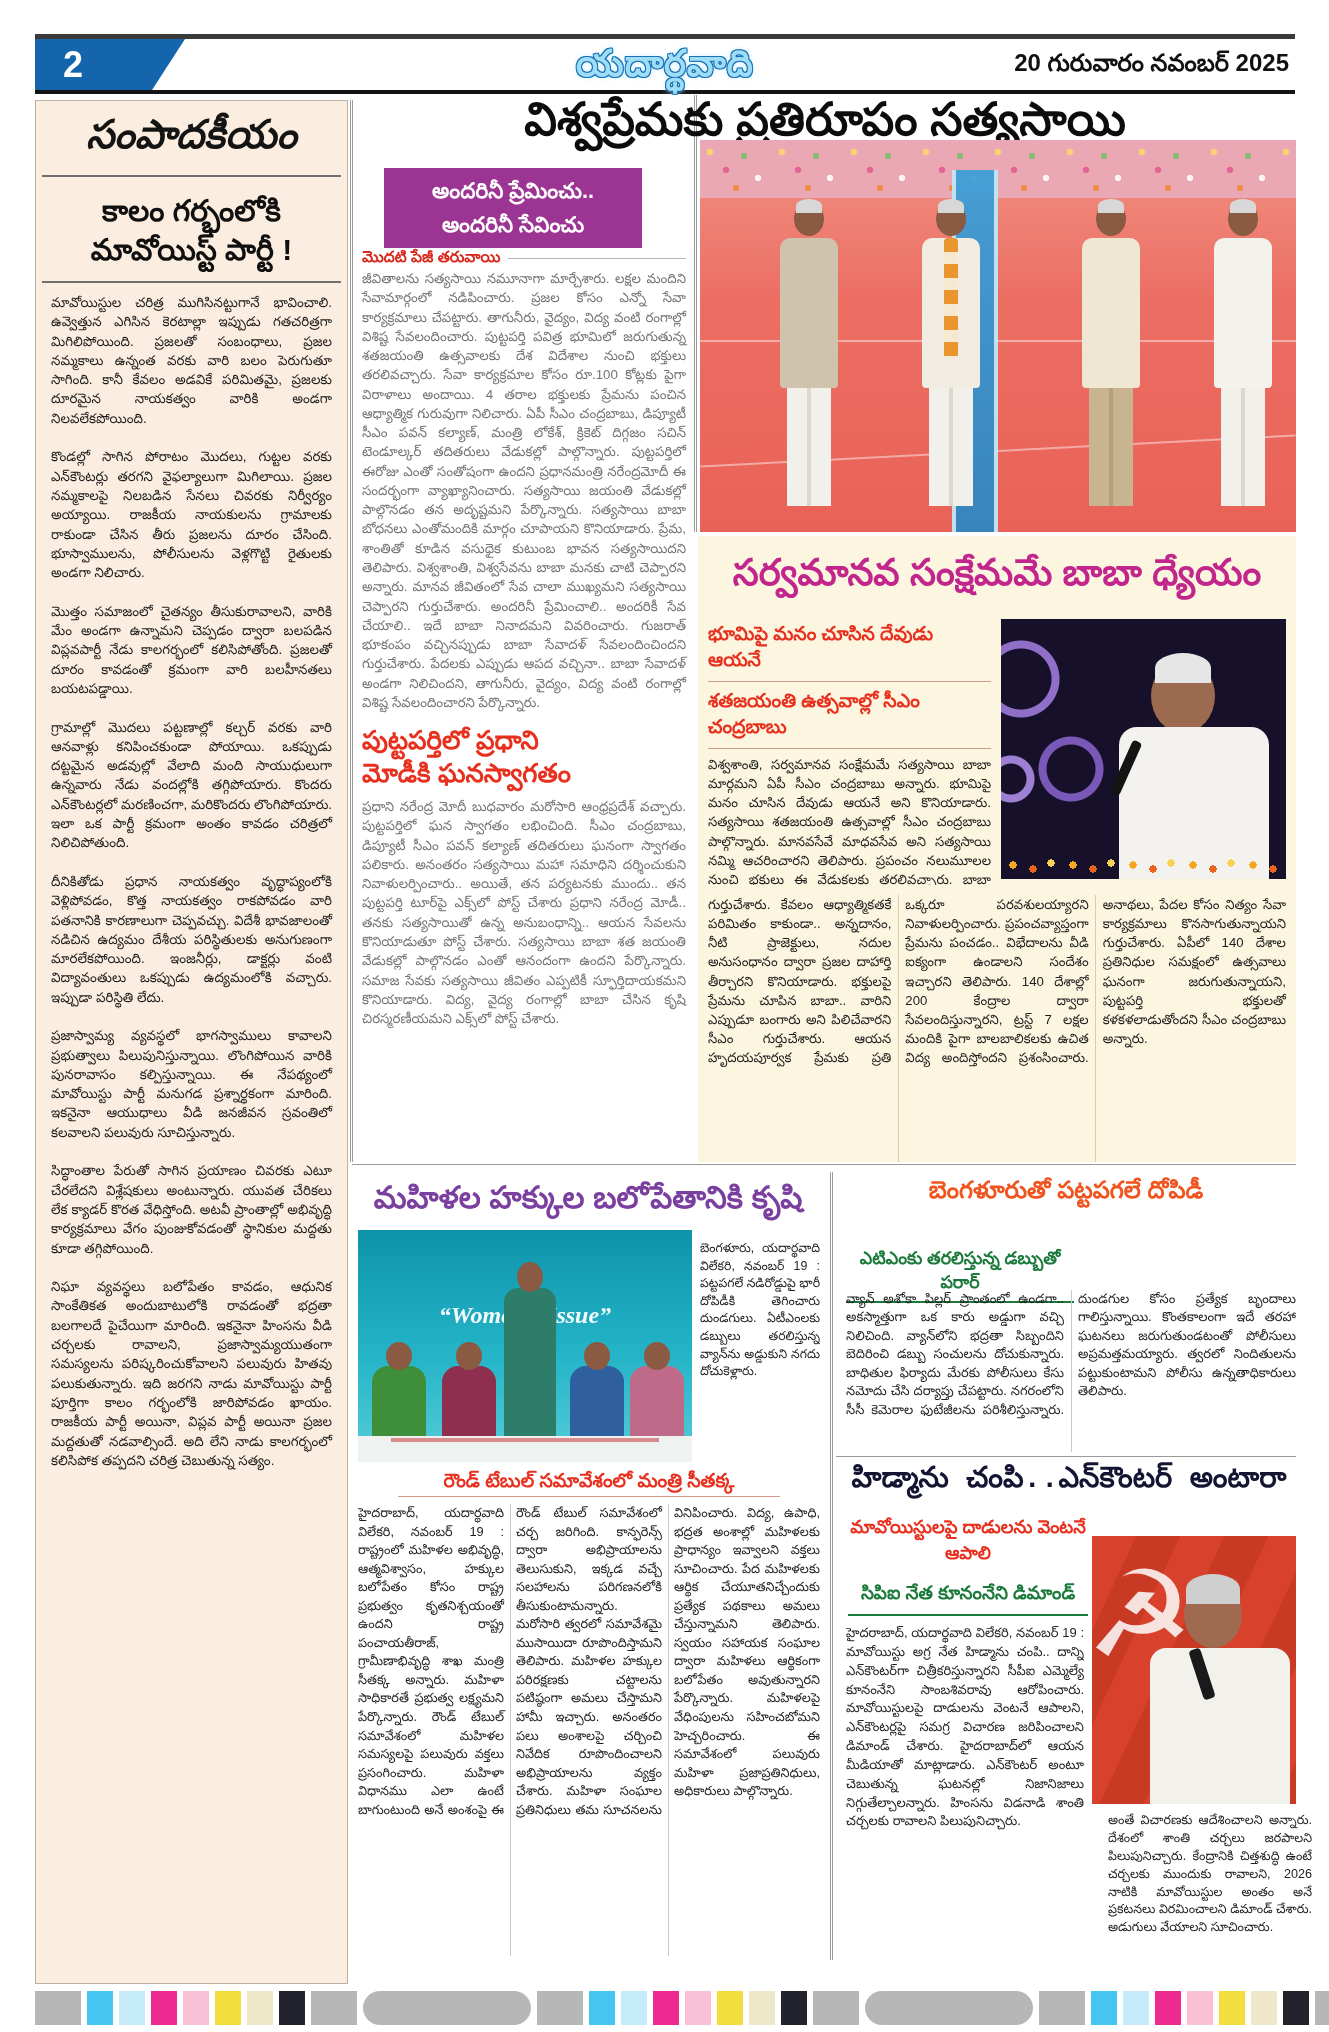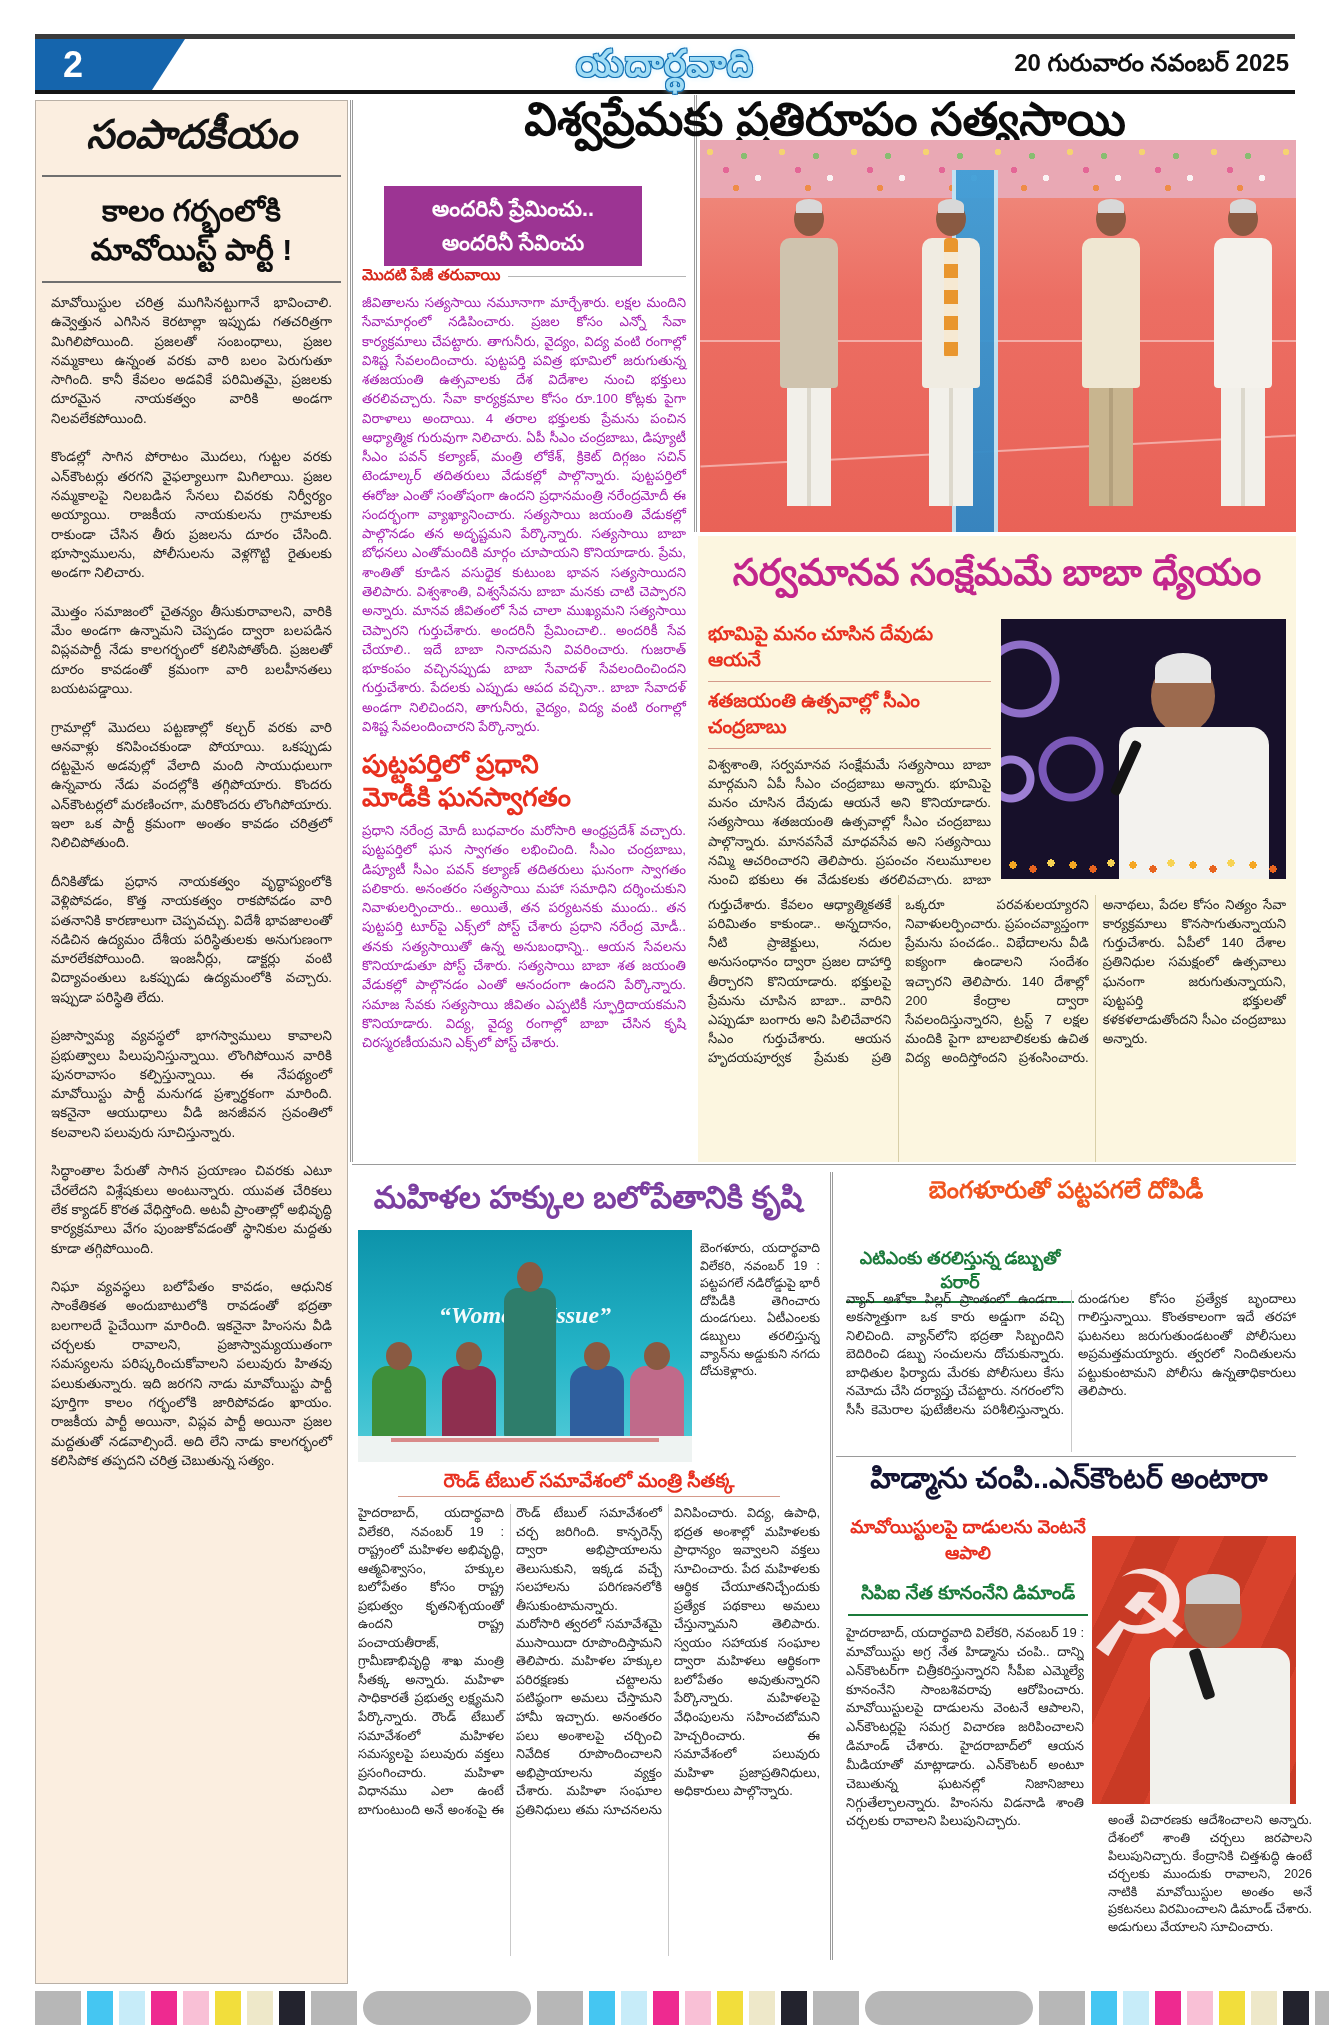--- a/index.html
+++ b/index.html
@@ -22,24 +22,24 @@
   .ed-headline { font-size:30px; font-weight:bold; color:#101010; text-align:center; line-height:1.3; padding:14px 8px 12px; }
   .ed-body { flex:1; overflow:hidden; padding:10px 15px 12px; font-size:13.4px; line-height:1.44; color:#1c1c1c; text-align:justify; white-space:pre-line; }
 
   
   .vrule { position:absolute; width:0; border-left:3px double #9a9a9a; }
   .hrule { position:absolute; height:0; border-top:1px solid #9a9a9a; }
 
   
   .lead-headline { position:absolute; left:356px; top:92px; width:938px; text-align:center; font-size:46px; font-weight:800; color:#0c0c0c; }
   .lead-col { position:absolute; left:356px; top:158px; width:336px; height:1004px; overflow:hidden; padding:0 6px; }
-  .quote-box { width:258px; height:80px; margin:28px 0 0 22px; background:#9c3493; color:#ffffff; font-size:21.5px; font-weight:bold; text-align:center; display:flex; flex-direction:column; justify-content:center; line-height:1.6; }
+  .quote-box { width:258px; height:80px; margin:10px 0 0 22px; background:#9c3493; color:#ffffff; font-size:21.5px; font-weight:bold; text-align:center; display:flex; flex-direction:column; justify-content:center; line-height:1.6; }
   .cont-note { color:#d8291d; font-weight:bold; font-size:15.5px; display:flex; align-items:center; gap:8px; }
   .cont-note::after { content:""; flex:1; border-top:1px solid #b5b5b5; }
-  .lead-body { margin-top:6px; font-size:13.3px; line-height:1.45; color:#a21caf; text-align:justify; }
+  .lead-body { font-size:13.3px; line-height:1.45; color:#737373; text-align:justify; }
   .lead-subhead { margin:12px 0 8px; color:#e8301f; font-size:26px; font-weight:bold; line-height:1.25; white-space:pre-line; }
 
   
   .photo1 { position:absolute; left:700px; top:140px; width:596px; height:392px; overflow:hidden;
     background:linear-gradient(180deg,#e9a8b4 0,#e9a8b4 58px,#ef8578 58px,#ec6e63 160px,#e96257 392px); }
   .photo1 .garland { position:absolute; left:0; top:0; width:100%; height:58px;
     background:
       radial-gradient(circle 5px at 10px 12px,#f7d86a 60%,transparent 62%),
       radial-gradient(circle 5px at 26px 30px,#e45f93 60%,transparent 62%),
       radial-gradient(circle 5px at 44px 16px,#7fc06a 60%,transparent 62%),
@@ -98,21 +98,21 @@
   .w-subrule { position:absolute; left:398px; top:1496px; width:382px; border-top:1px solid #d49a8a; }
   .w-body { position:absolute; left:358px; top:1504px; width:462px; height:452px; overflow:hidden; column-count:3; column-gap:12px; column-rule:1px solid #c9c9c9; font-size:12.8px; line-height:1.45; text-align:justify; color:#1d1d1d; }
 
   
   .r-headline { position:absolute; left:836px; top:1176px; width:460px; text-align:center; color:#f0551f; font-size:24px; font-weight:800; }
   .r-sub { position:absolute; left:846px; top:1248px; width:228px; text-align:center; color:#1b7a3a; font-size:17.5px; font-weight:bold; border-bottom:2px solid #1b7a3a; padding-bottom:5px; }
   .r-sidecol { position:absolute; left:700px; top:1240px; width:120px; height:222px; overflow:hidden; font-size:12.4px; line-height:1.42; text-align:justify; color:#1d1d1d; }
   .r-body { position:absolute; left:846px; top:1290px; width:450px; height:162px; overflow:hidden; column-count:2; column-gap:14px; column-rule:1px solid #c9c9c9; font-size:13px; line-height:1.42; text-align:justify; color:#1d1d1d; }
 
   
-  .c-headline { position:absolute; left:842px; top:1462px; width:454px; text-align:center; color:#141433; font-size:29px; font-weight:800; }
+  .c-headline { position:absolute; left:842px; top:1462px; width:454px; text-align:center; color:#141433; font-size:29px; font-weight:800;font-family:Liberation Mono, monospace; }
   .c-subred { position:absolute; left:848px; top:1514px; width:240px; text-align:center; color:#e8301f; font-size:18px; font-weight:bold; line-height:1.45; white-space:pre-line; }
   .c-subgreen { position:absolute; left:848px; top:1582px; width:240px; text-align:center; color:#1b7a3a; font-size:18.5px; font-weight:bold; border-bottom:2px solid #1b7a3a; padding-bottom:6px; }
   .photo4 { position:absolute; left:1092px; top:1536px; width:204px; height:268px; overflow:hidden;
     background:repeating-linear-gradient(115deg,#d8422c 0 40px,#c93a25 40px 80px); }
   .photo4 .symbol { position:absolute; left:-6px; top:18px; font-size:120px; color:rgba(255,255,255,.85); line-height:1; }
   .photo4 .head { position:absolute; left:92px; top:46px; width:58px; height:66px; border-radius:50%; background:#a06a50; }
   .photo4 .head::before { content:""; position:absolute; left:2px; top:-8px; width:54px; height:30px; border-radius:50% 50% 0 0; background:#cfcfcf; }
   .photo4 .shirt { position:absolute; left:58px; top:112px; width:140px; height:160px; border-radius:16px 16px 0 0; background:#f2f1ec; }
   .photo4 .mic { position:absolute; left:104px; top:112px; width:12px; height:52px; background:#1a1a1a; transform:rotate(-18deg); border-radius:4px; }
   .c-body1 { position:absolute; left:846px; top:1624px; width:238px; height:334px; overflow:hidden; font-size:13px; line-height:1.45; text-align:justify; color:#1d1d1d; }

